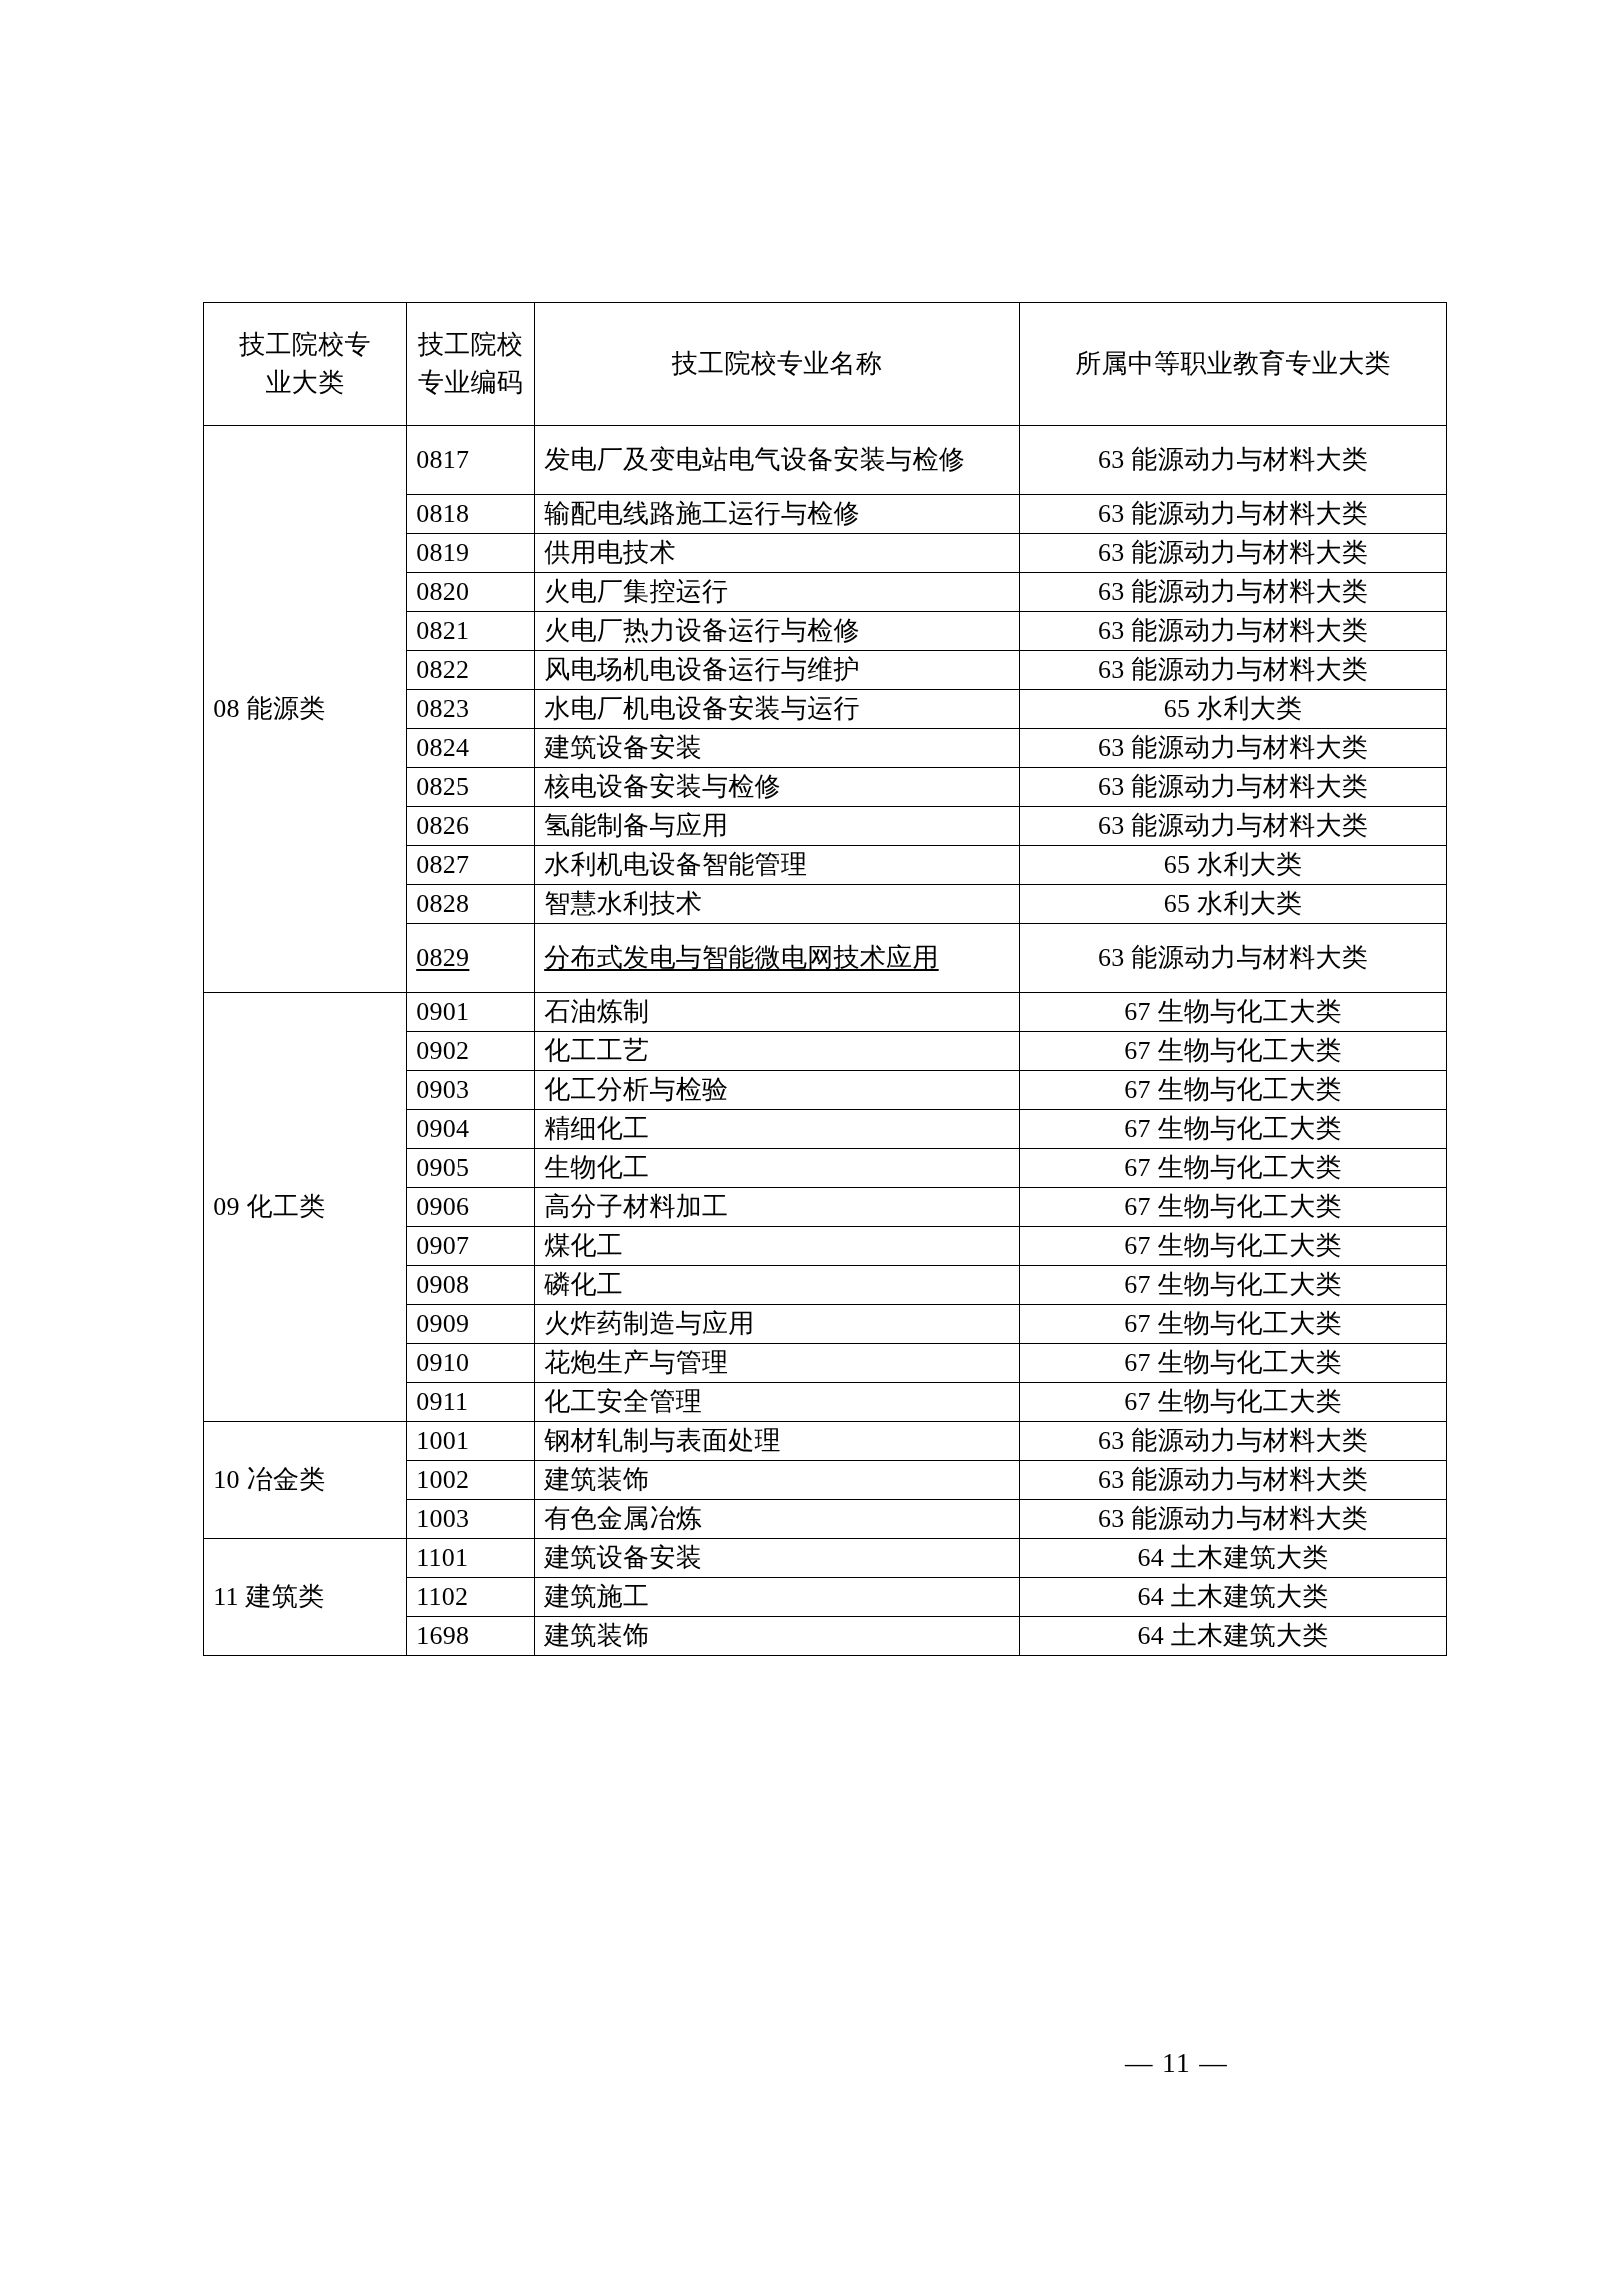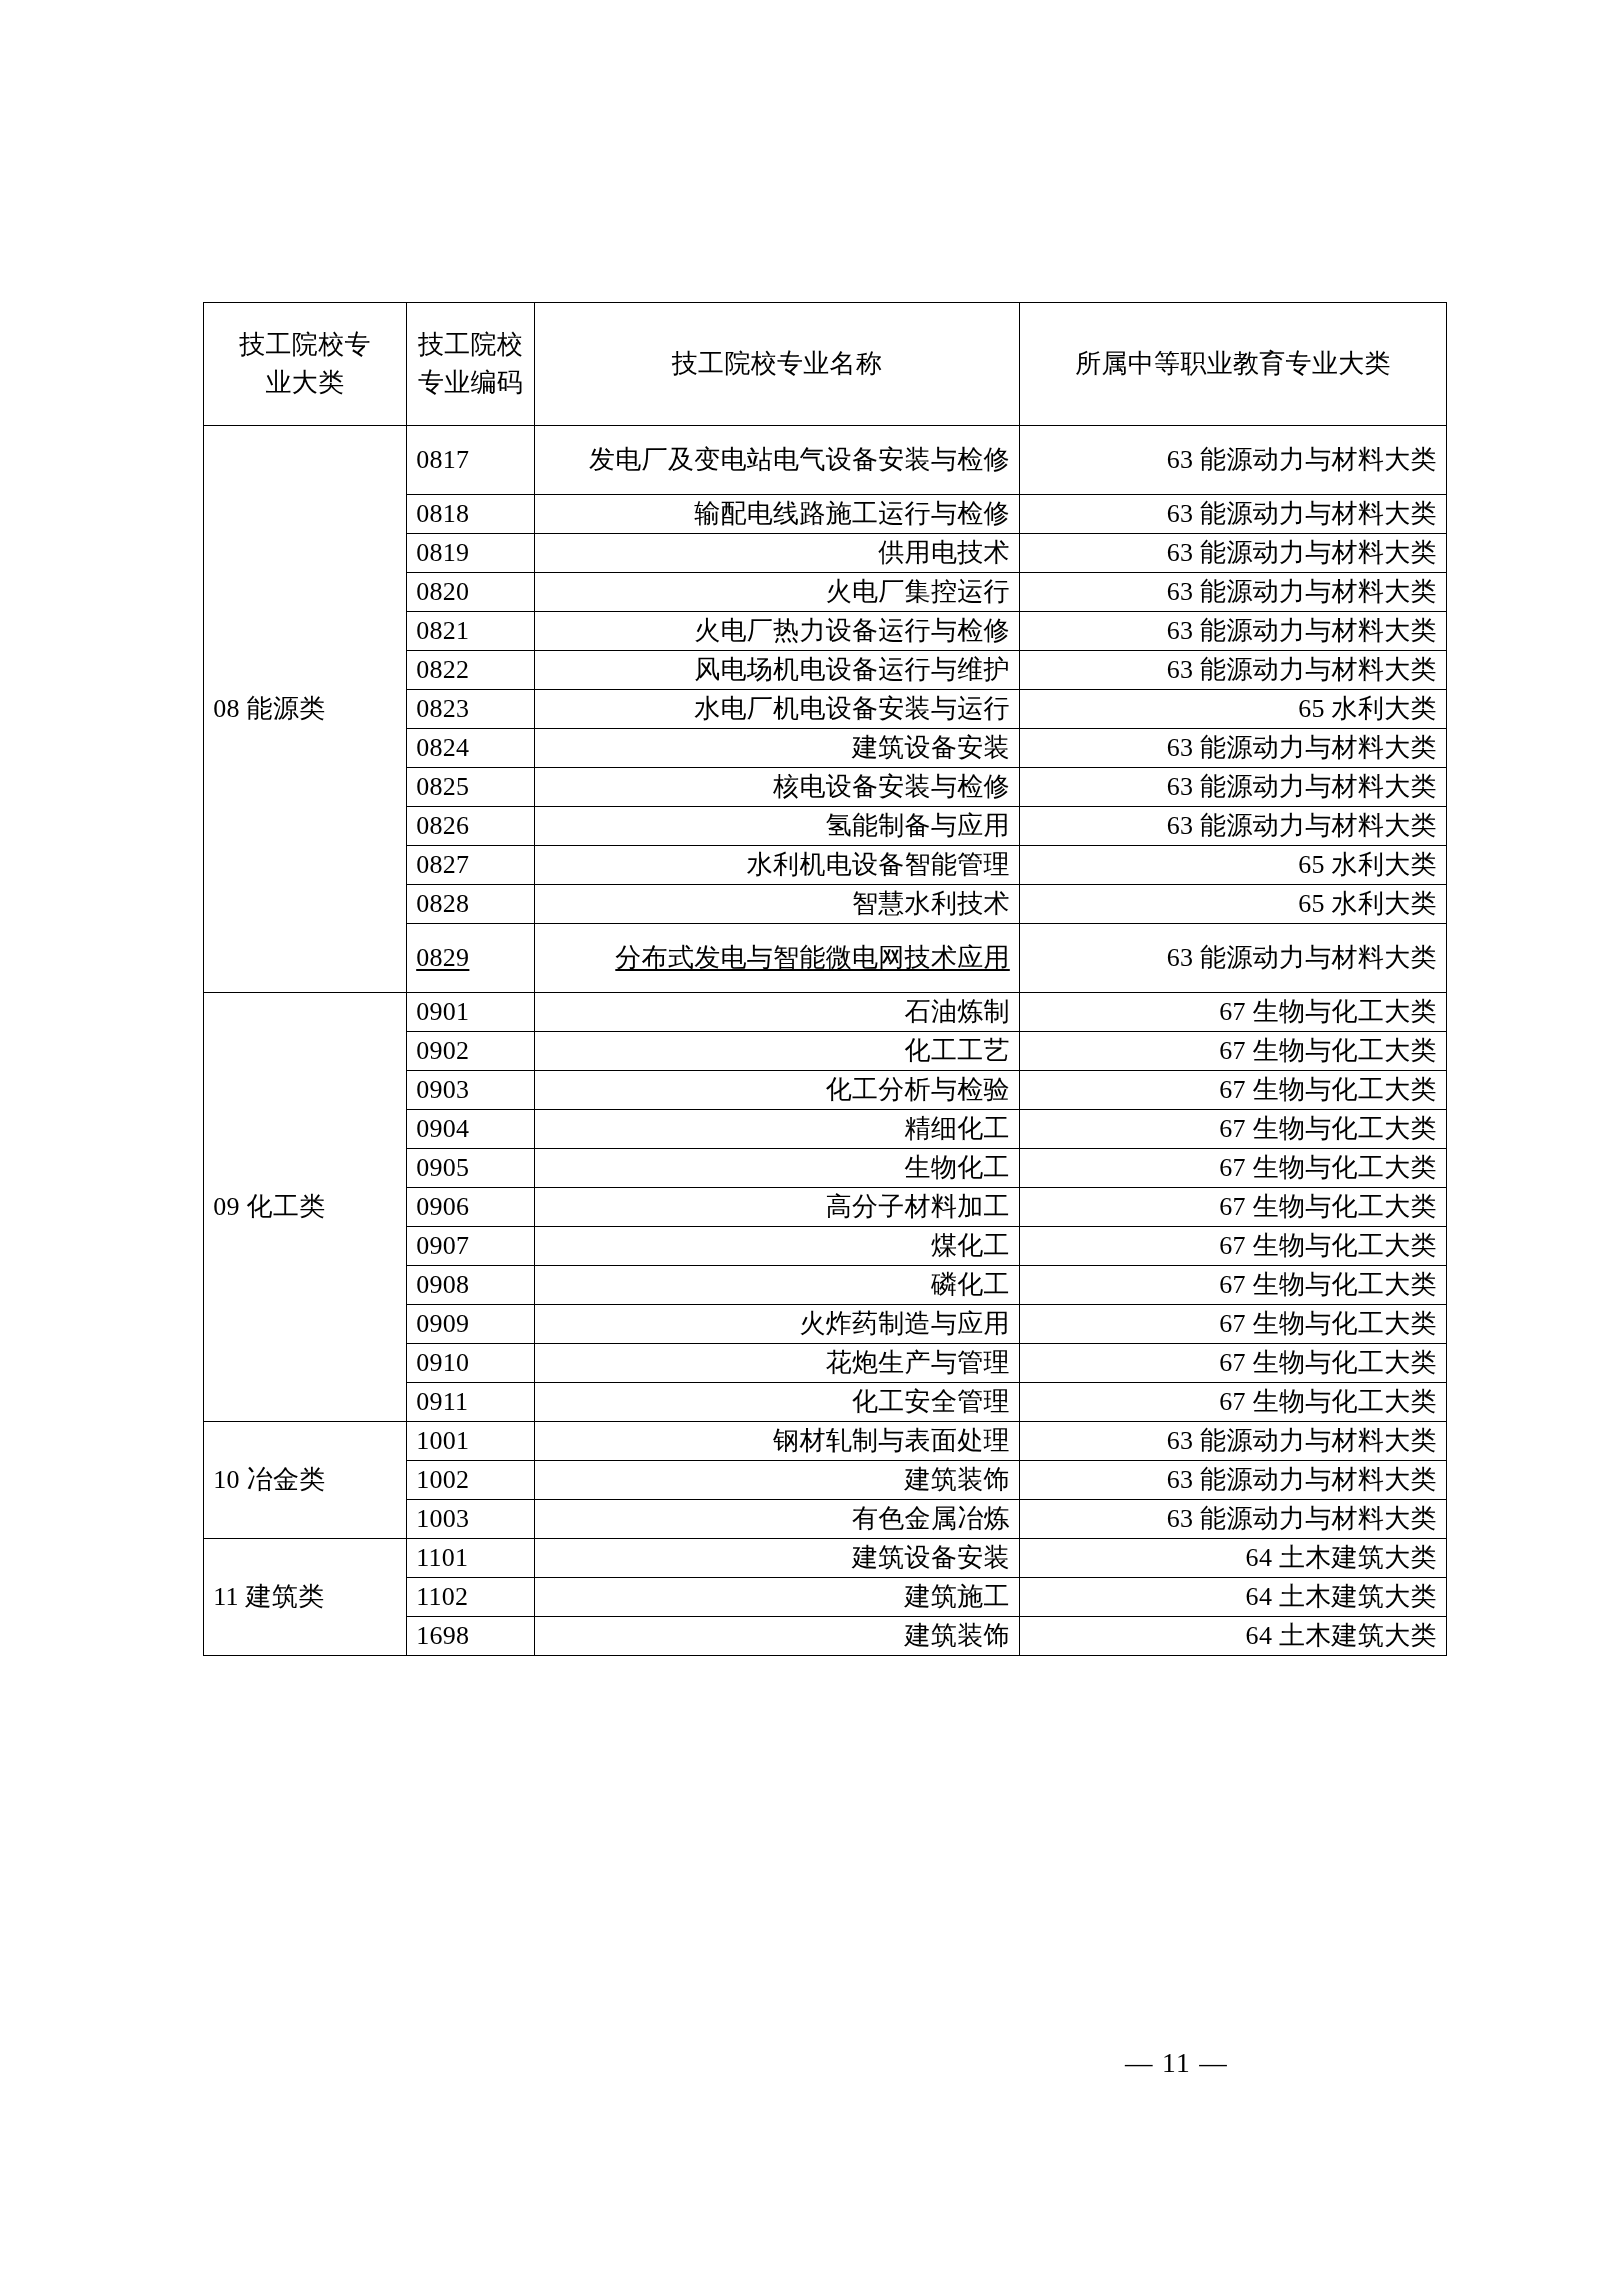--- a/index.html
+++ b/index.html
@@ -62,25 +62,25 @@
 
   td.cat {
     text-align: left;
     vertical-align: middle;
   }
 
   td.code {
   }
 
   td.name {
-    text-align: right;
+    text-align: left;
   }
 
   td.belong {
-    text-align: right;
+    text-align: center;
   }
 
   tbody tr { height: 39px; }
   tbody tr.tall { height: 69px; }
 
   .u {
     text-decoration: underline;
     text-underline-offset: 3.3px;
     text-decoration-thickness: 2px;
   }

